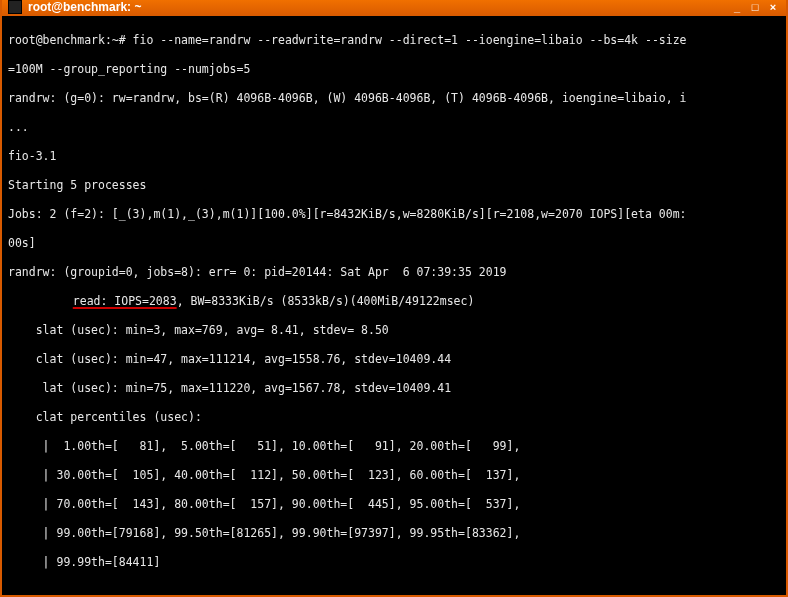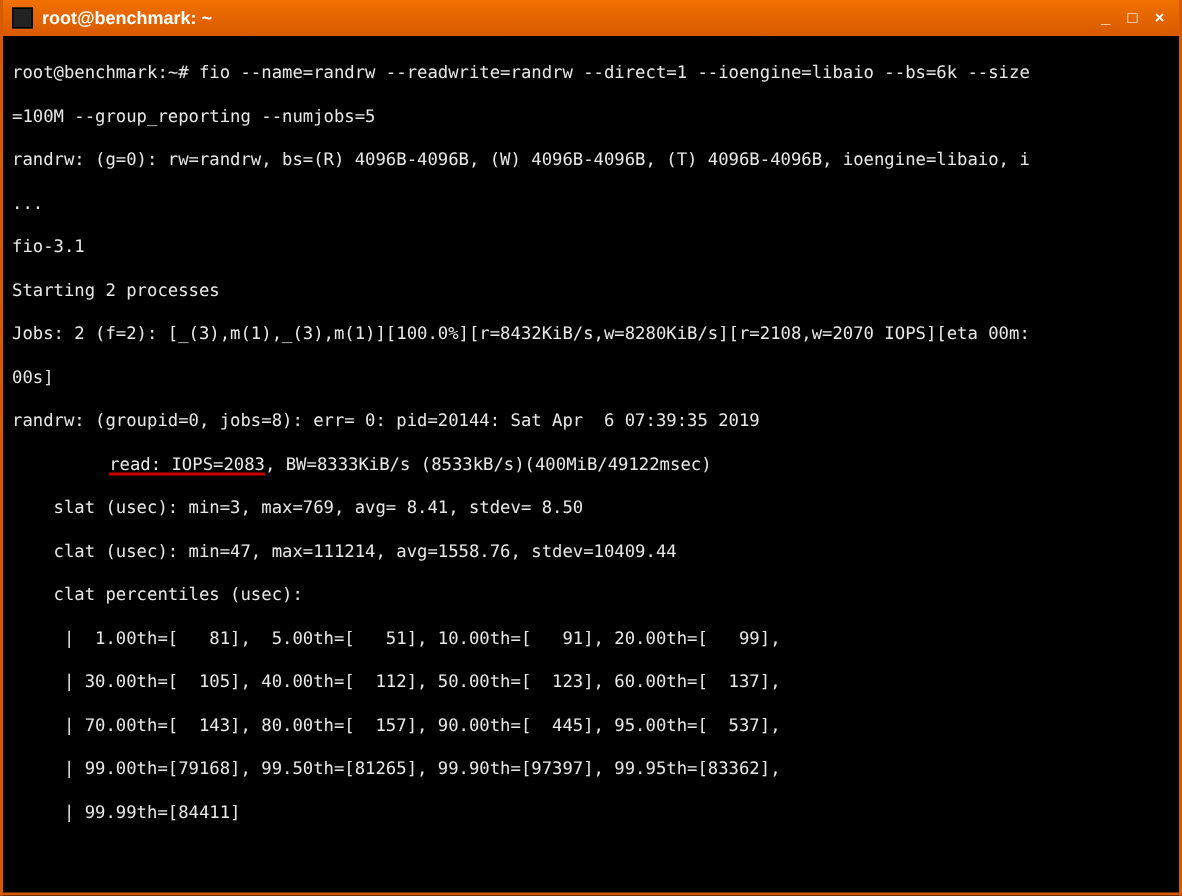--- a/index.html
+++ b/index.html
@@ -11,22 +11,22 @@
     width: 788px;
     height: 597px;
     overflow: hidden;
     border: 2px solid #d85a00;
     border-top: none;
   }
   .titlebar {
     background: linear-gradient(#f07000, #d85a00);
     height: 16px;
     display: flex;
-    align-items: center;
-    padding: 12px 6px;
+    align-items: flex-start;
+    padding: 0 6px;
     color: #fff;
     font-weight: bold;
     font-size: 12px;
     font-family: sans-serif;
   }
   .titlebar .icon {
     width: 14px; height: 14px;
     background: #222;
     margin-right: 6px;
     display: inline-block;
@@ -59,32 +59,33 @@
 <div class="titlebar">
   <span class="icon"></span>
   <span>root@benchmark: ~</span>
   <span class="spacer"></span>
   <span class="wbtn">_</span>
   <span class="wbtn">□</span>
   <span class="wbtn">×</span>
 </div>
 
 <div class="term">
-<span class="ln">root@benchmark:~# fio --name=randrw --readwrite=randrw --direct=1 --ioengine=libaio --bs=6k --size</span>
+<span class="ln">root@benchmark:~# fio --name=randrw --readwrite=randrw --direct=1 --ioengine=libaio --bs=4k --size</span>
 <span class="ln">=100M --group_reporting --numjobs=5</span>
 <span class="ln">randrw: (g=0): rw=randrw, bs=(R) 4096B-4096B, (W) 4096B-4096B, (T) 4096B-4096B, ioengine=libaio, i</span>
 <span class="ln">...</span>
 <span class="ln">fio-3.1</span>
-<span class="ln">Starting 2 processes</span>
+<span class="ln">Starting 5 processes</span>
 <span class="ln">Jobs: 2 (f=2): [_(3),m(1),_(3),m(1)][100.0%][r=8432KiB/s,w=8280KiB/s][r=2108,w=2070 IOPS][eta 00m:</span>
 <span class="ln">00s]</span>
 <span class="ln">randrw: (groupid=0, jobs=8): err= 0: pid=20144: Sat Apr  6 07:39:35 2019</span>
 <span class="ln"><span>   </span><span class="underl">read: IOPS=2083</span><span>, BW=8333KiB/s (8533kB/s)(400MiB/49122msec)</span></span>
 <span class="ln">    slat (usec): min=3, max=769, avg= 8.41, stdev= 8.50</span>
 <span class="ln">    clat (usec): min=47, max=111214, avg=1558.76, stdev=10409.44</span>
+<span class="ln">     lat (usec): min=75, max=111220, avg=1567.78, stdev=10409.41</span>
 <span class="ln">    clat percentiles (usec):</span>
 <span class="ln">     |  1.00th=[   81],  5.00th=[   51], 10.00th=[   91], 20.00th=[   99],</span>
 <span class="ln">     | 30.00th=[  105], 40.00th=[  112], 50.00th=[  123], 60.00th=[  137],</span>
 <span class="ln">     | 70.00th=[  143], 80.00th=[  157], 90.00th=[  445], 95.00th=[  537],</span>
 <span class="ln">     | 99.00th=[79168], 99.50th=[81265], 99.90th=[97397], 99.95th=[83362],</span>
 <span class="ln">     | 99.99th=[84411]</span>
 
 
 
 

